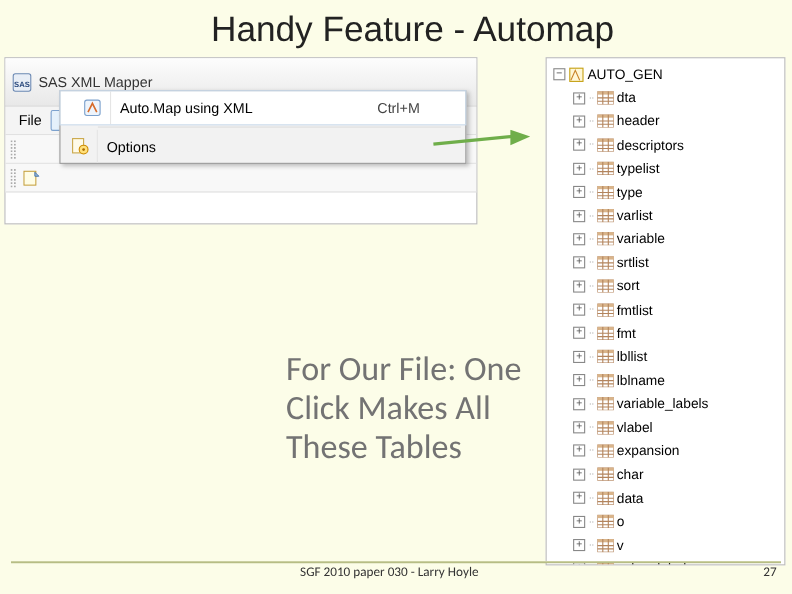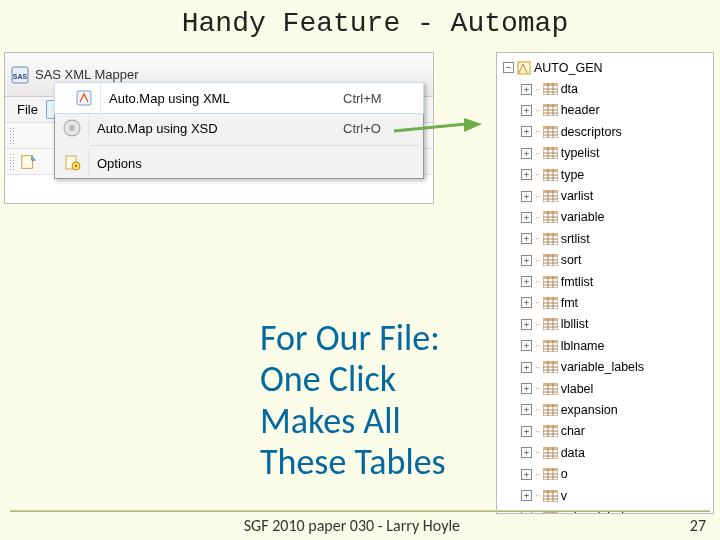--- a/index.html
+++ b/index.html
@@ -6,22 +6,22 @@
   body {
     margin: 0;
     width: 720px;
     height: 540px;
     background: #fcfde8;
     font-family: "Segoe UI", Tahoma, sans-serif;
     position: relative;
     overflow: hidden;
   }
   .slide-title {
-    font-family: Liberation Mono, monospace;
-    font-size: 28px;
+    font-family: Liberation Sans, sans-serif;
+    font-size: 32px;
     font-weight: 400;
     text-align: center;
     color: #222;
     padding: 8px 0 4px 0;
     margin-left: 30px;
   }
   
   .app-window {
     position: absolute;
     left: 4px;
@@ -105,23 +105,23 @@
     position:absolute;
     left: 392px; top: 118px;
     width: 90px; height: 20px;
   }
   
   .big-caption {
     position:absolute;
     left: 260px; top: 318px;
     width: 230px;
     font-family: Calibri, sans-serif;
-    font-size: 36px;
+    font-size: 31px;
     line-height: 1.15;
-    color: #0369a1;
+    color: #737373;
   }
   
   .tree-panel {
     position:absolute;
     right: 6px;
     top: 52px;
     width: 218px;
     height: 462px;
     background: #fff;
     border: 1px solid #bbb;
@@ -157,22 +157,22 @@
   .root-icon {
     width:14px; height:14px;
     display:inline-flex; align-items:center; justify-content:center;
   }
   
   .footer {
     position:absolute;
     left:0; right:0;
     bottom:4px;
     height:22px;
-    display:flex; align-items:center;
-    font-size:16px;
+    display:flex; align-items:flex-start;
+    font-size:12px;
     color:#333;
     padding: 0 14px;
   }
   .footer-rule {
     position:absolute;
     left: 10px; right: 10px;
     bottom: 28px;
     height: 2px;
     background: linear-gradient(#d5d9b0,#a8b070);
   }
@@ -217,30 +217,20 @@
 <div class="dropdown">
   <div class="dd-row sel">
     <span class="dd-icon">
       <svg viewBox="0 0 20 20" width="20" height="20">
         <rect x="3" y="3" width="14" height="14" rx="2" fill="#eef4fb" stroke="#7ba0cc"></rect>
         <path d="M6 14 L10 6 14 14" stroke="#d76b2a" stroke-width="1.5" fill="none"></path>
       </svg>
     </span>
     <span class="dd-label">Auto.Map using XML</span>
     <span class="dd-short">Ctrl+M</span>
-  </div>
-  <div class="dd-row">
-    <span class="dd-icon">
-      <svg viewBox="0 0 20 20" width="20" height="20">
-        <circle cx="10" cy="10" r="8" fill="#e8e8e8" stroke="#999"></circle>
-        <circle cx="10" cy="10" r="3" fill="#bbb"></circle>
-      </svg>
-    </span>
-    <span class="dd-label">Auto.Map using XSD</span>
-    <span class="dd-short">Ctrl+O</span>
   </div>
   <div class="dd-sep"></div>
   <div class="dd-row">
     <span class="dd-icon">
       <svg viewBox="0 0 20 20" width="20" height="20">
         <rect x="4" y="3" width="10" height="13" fill="#fffbe8" stroke="#caa84a"></rect>
         <circle cx="14" cy="13" r="4" fill="#ffe07a" stroke="#cc8a00"></circle>
         <circle cx="14" cy="13" r="1.2" fill="#aa6b00"></circle>
       </svg>
     </span>

